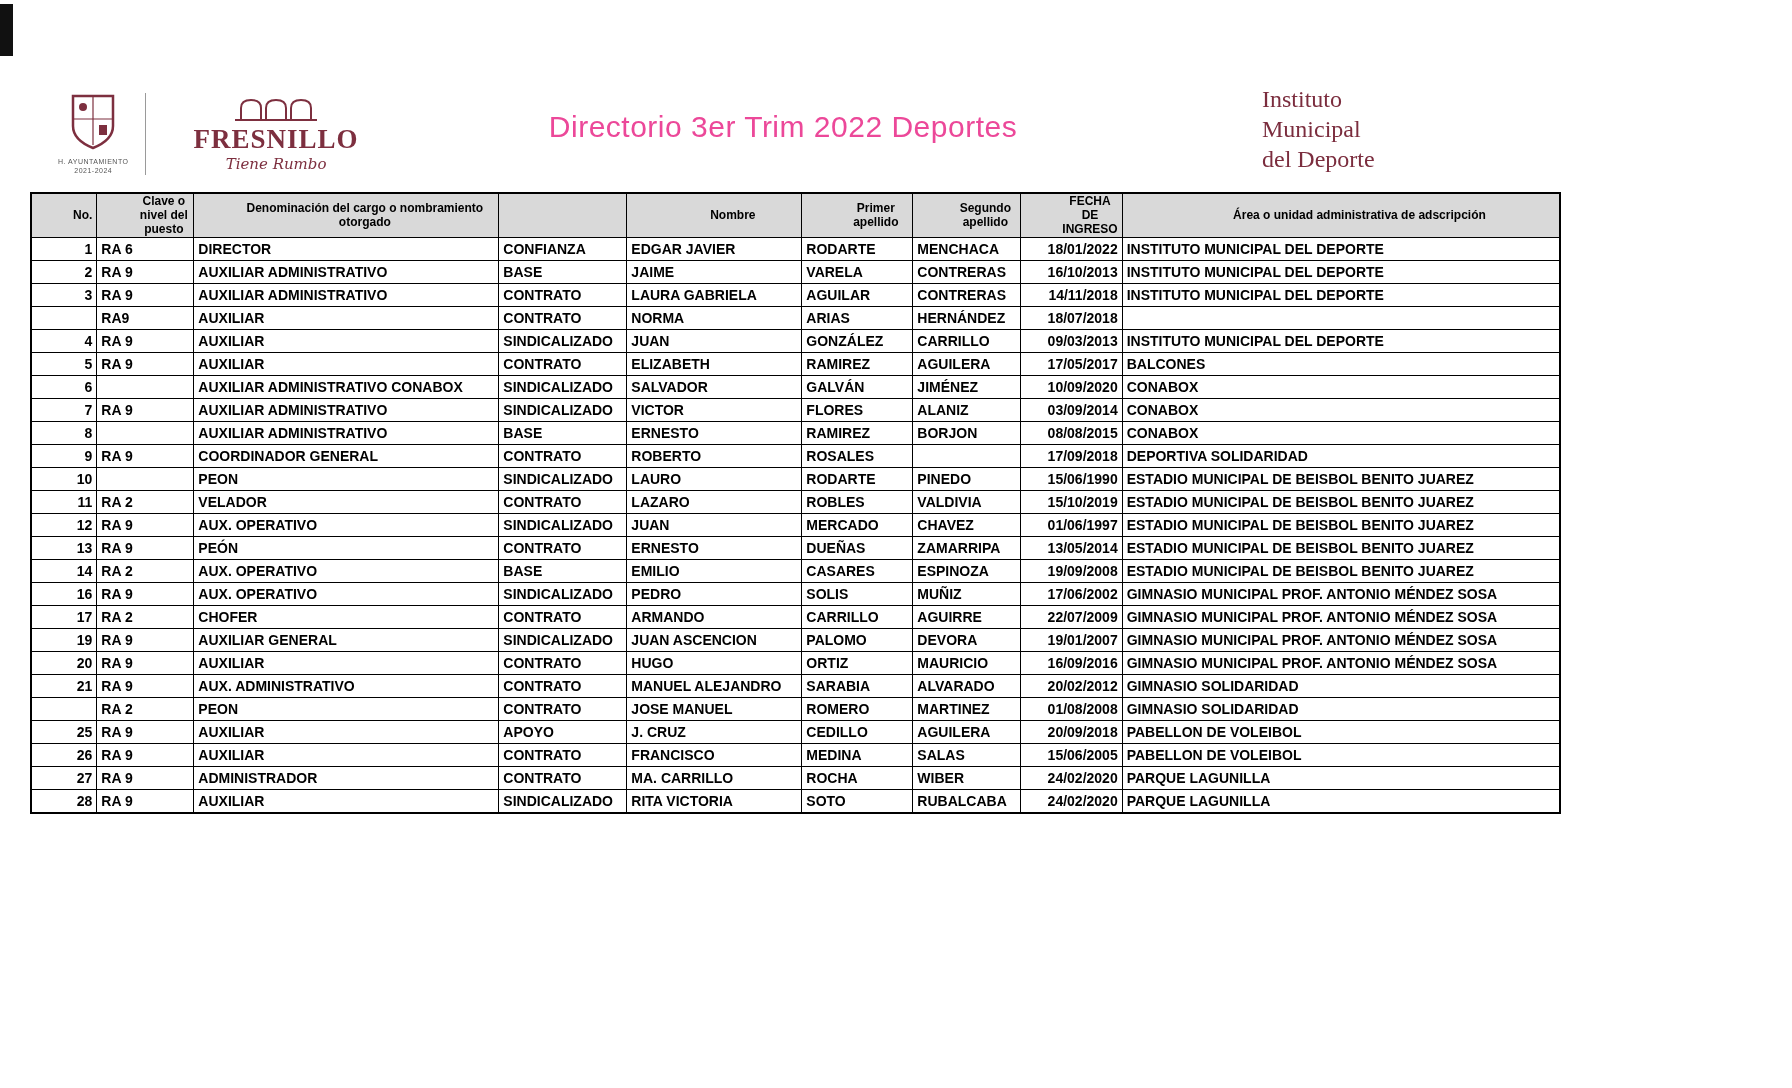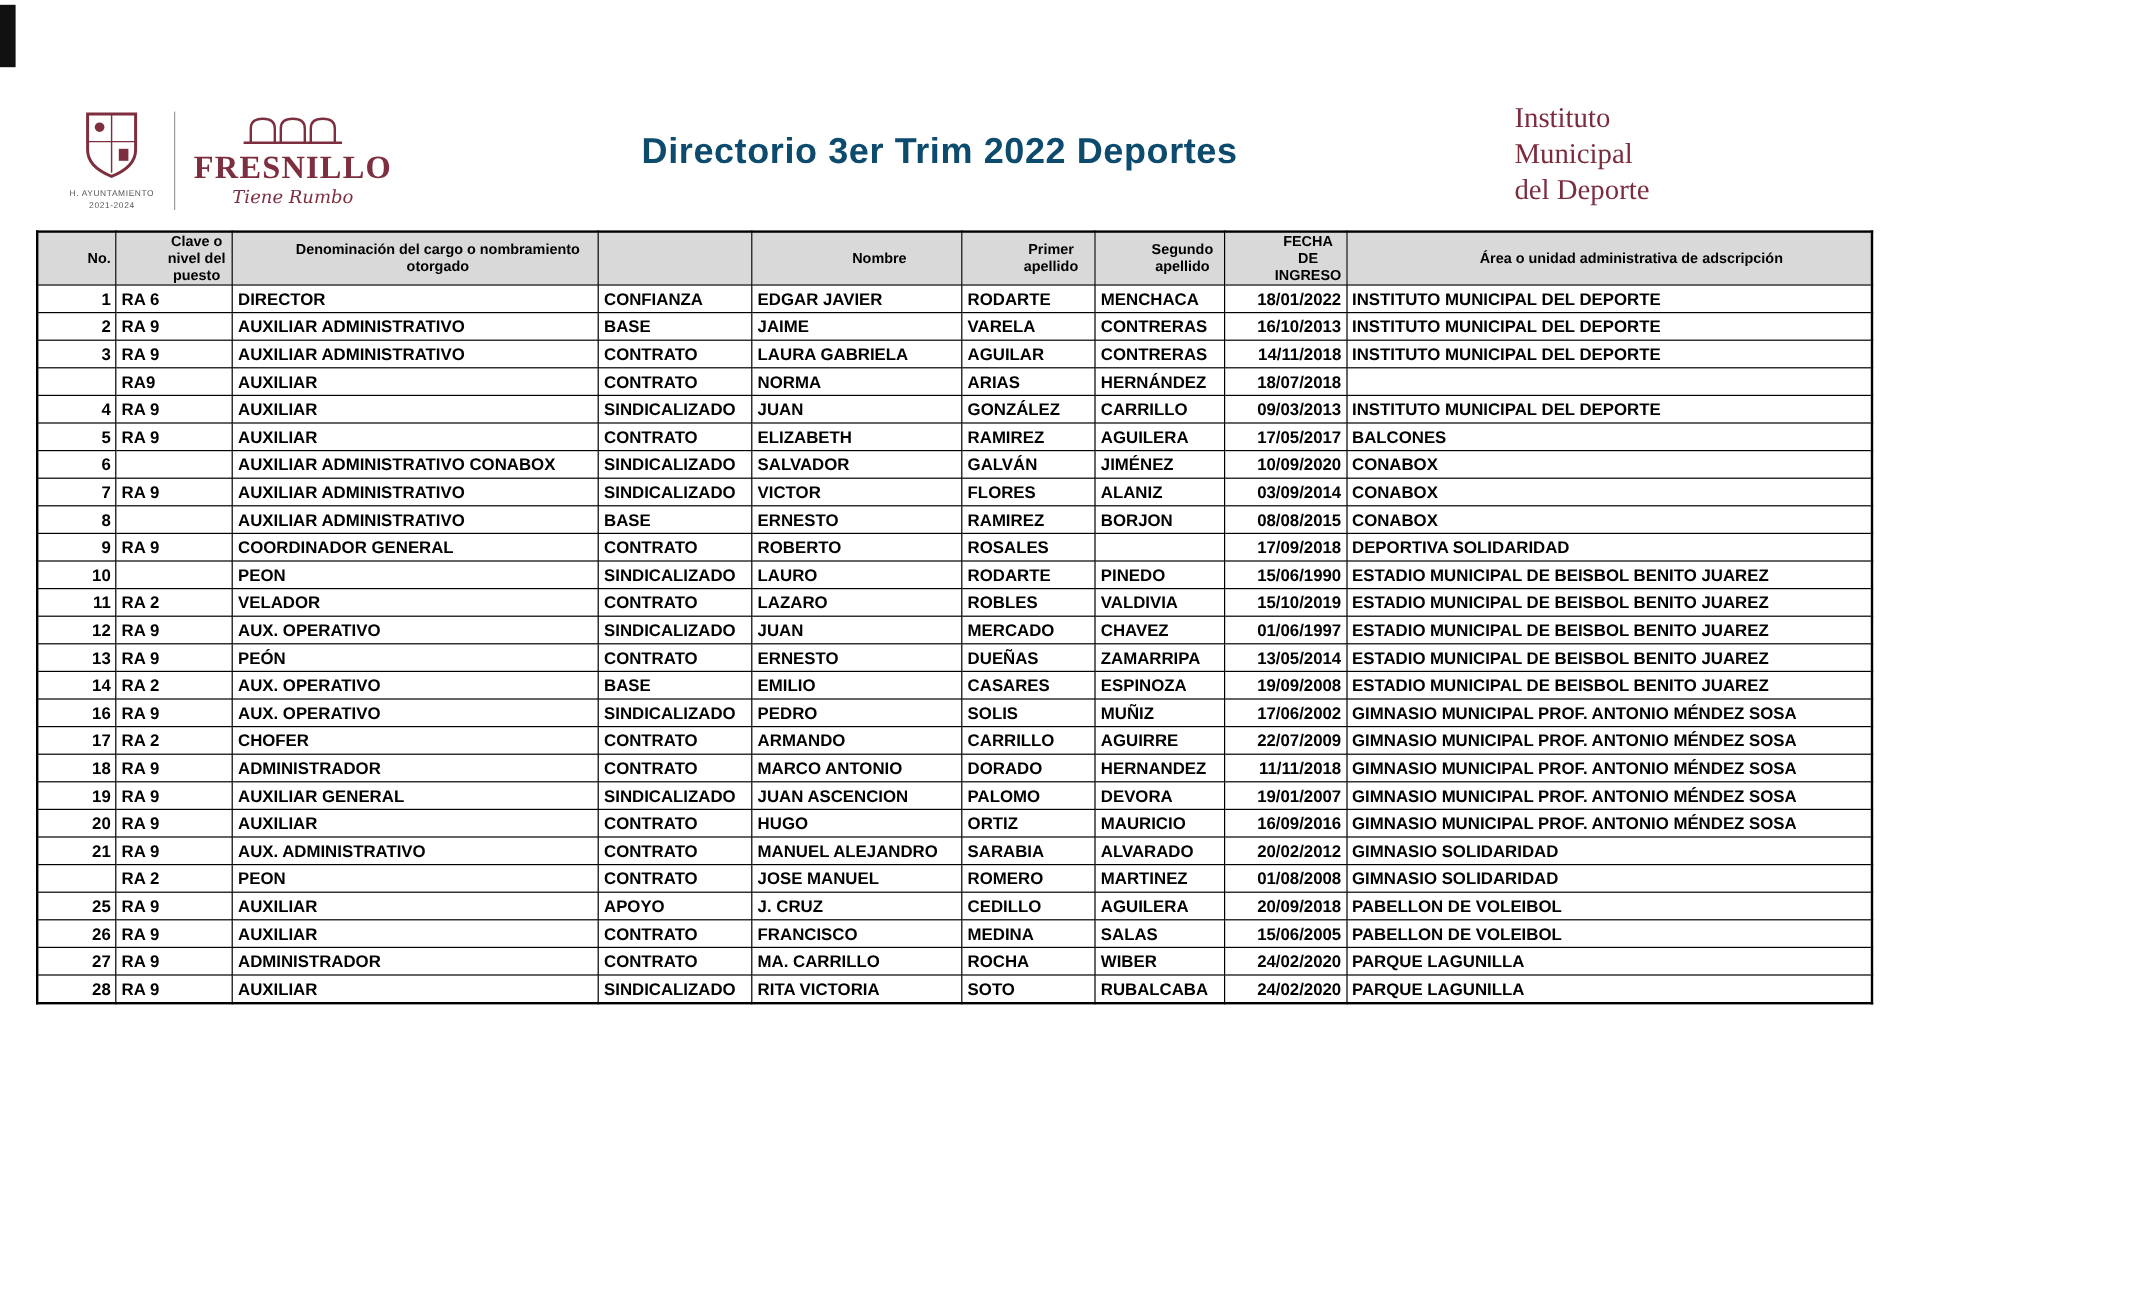--- a/index.html
+++ b/index.html
@@ -11,34 +11,34 @@
     overflow:hidden;
   }
   .scan-artifact { position:absolute; left:0; top:4px; width:13px; height:52px; background:#111; }
 
   
   .header { position:absolute; top:78px; left:58px; right:40px; height:112px; }
   .logo-group { position:absolute; left:0; top:0; display:flex; align-items:center; height:100%; }
   .shield-block { display:flex; flex-direction:column; align-items:center; margin-right:14px; }
   .shield-sub { font-size:7px; color:#555; letter-spacing:.5px; text-align:center; line-height:1.3; margin-top:2px; }
   .logo-divider { width:1px; height:82px; background:#9a9a9a; margin:0 16px 0 2px; }
-  .wordmark { display:flex; flex-direction:column; align-items:center; }
+  .wordmark { display:flex; flex-direction:column; align-items:center;margin-left:32px; }
   .city-name {
     font-family:"Liberation Serif", serif;
     font-weight:bold; font-size:27px; letter-spacing:1px;
     color:#7d2f3f; line-height:1;
   }
   .tagline {
     font-family:"DejaVu Serif", serif; font-style:italic;
     font-size:15px; color:#7d2f3f; margin-top:2px;
   }
   .page-title {
     position:absolute; left:420px; width:610px; top:32px;
-    text-align:center; font-weight:bold; font-size:30px;
-    color:#0c4a6e; letter-spacing:.5px;
+    text-align:center; font-weight:normal; font-size:30px;
+    color:#ec4899; letter-spacing:.5px;
   }
   .org-name {
     position:absolute; left:1204px; top:6px;
     font-family:"Liberation Serif", serif;
     font-size:24px; color:#7b2d3e; line-height:1.25;
   }
 
   
   .table-wrap { position:absolute; top:192px; left:30px; }
   table.directory {
@@ -320,31 +320,20 @@
             <td>RA 2</td>
             <td>CHOFER</td>
             <td>CONTRATO</td>
             <td>ARMANDO</td>
             <td>CARRILLO</td>
             <td>AGUIRRE</td>
             <td>22/07/2009</td>
             <td>GIMNASIO MUNICIPAL PROF. ANTONIO MÉNDEZ SOSA</td>
           </tr>
           <tr>
-            <td>18</td>
-            <td>RA 9</td>
-            <td>ADMINISTRADOR</td>
-            <td>CONTRATO</td>
-            <td>MARCO ANTONIO</td>
-            <td>DORADO</td>
-            <td>HERNANDEZ</td>
-            <td>11/11/2018</td>
-            <td>GIMNASIO MUNICIPAL PROF. ANTONIO MÉNDEZ SOSA</td>
-          </tr>
-          <tr>
             <td>19</td>
             <td>RA 9</td>
             <td>AUXILIAR GENERAL</td>
             <td>SINDICALIZADO</td>
             <td>JUAN ASCENCION</td>
             <td>PALOMO</td>
             <td>DEVORA</td>
             <td>19/01/2007</td>
             <td>GIMNASIO MUNICIPAL PROF. ANTONIO MÉNDEZ SOSA</td>
           </tr>

